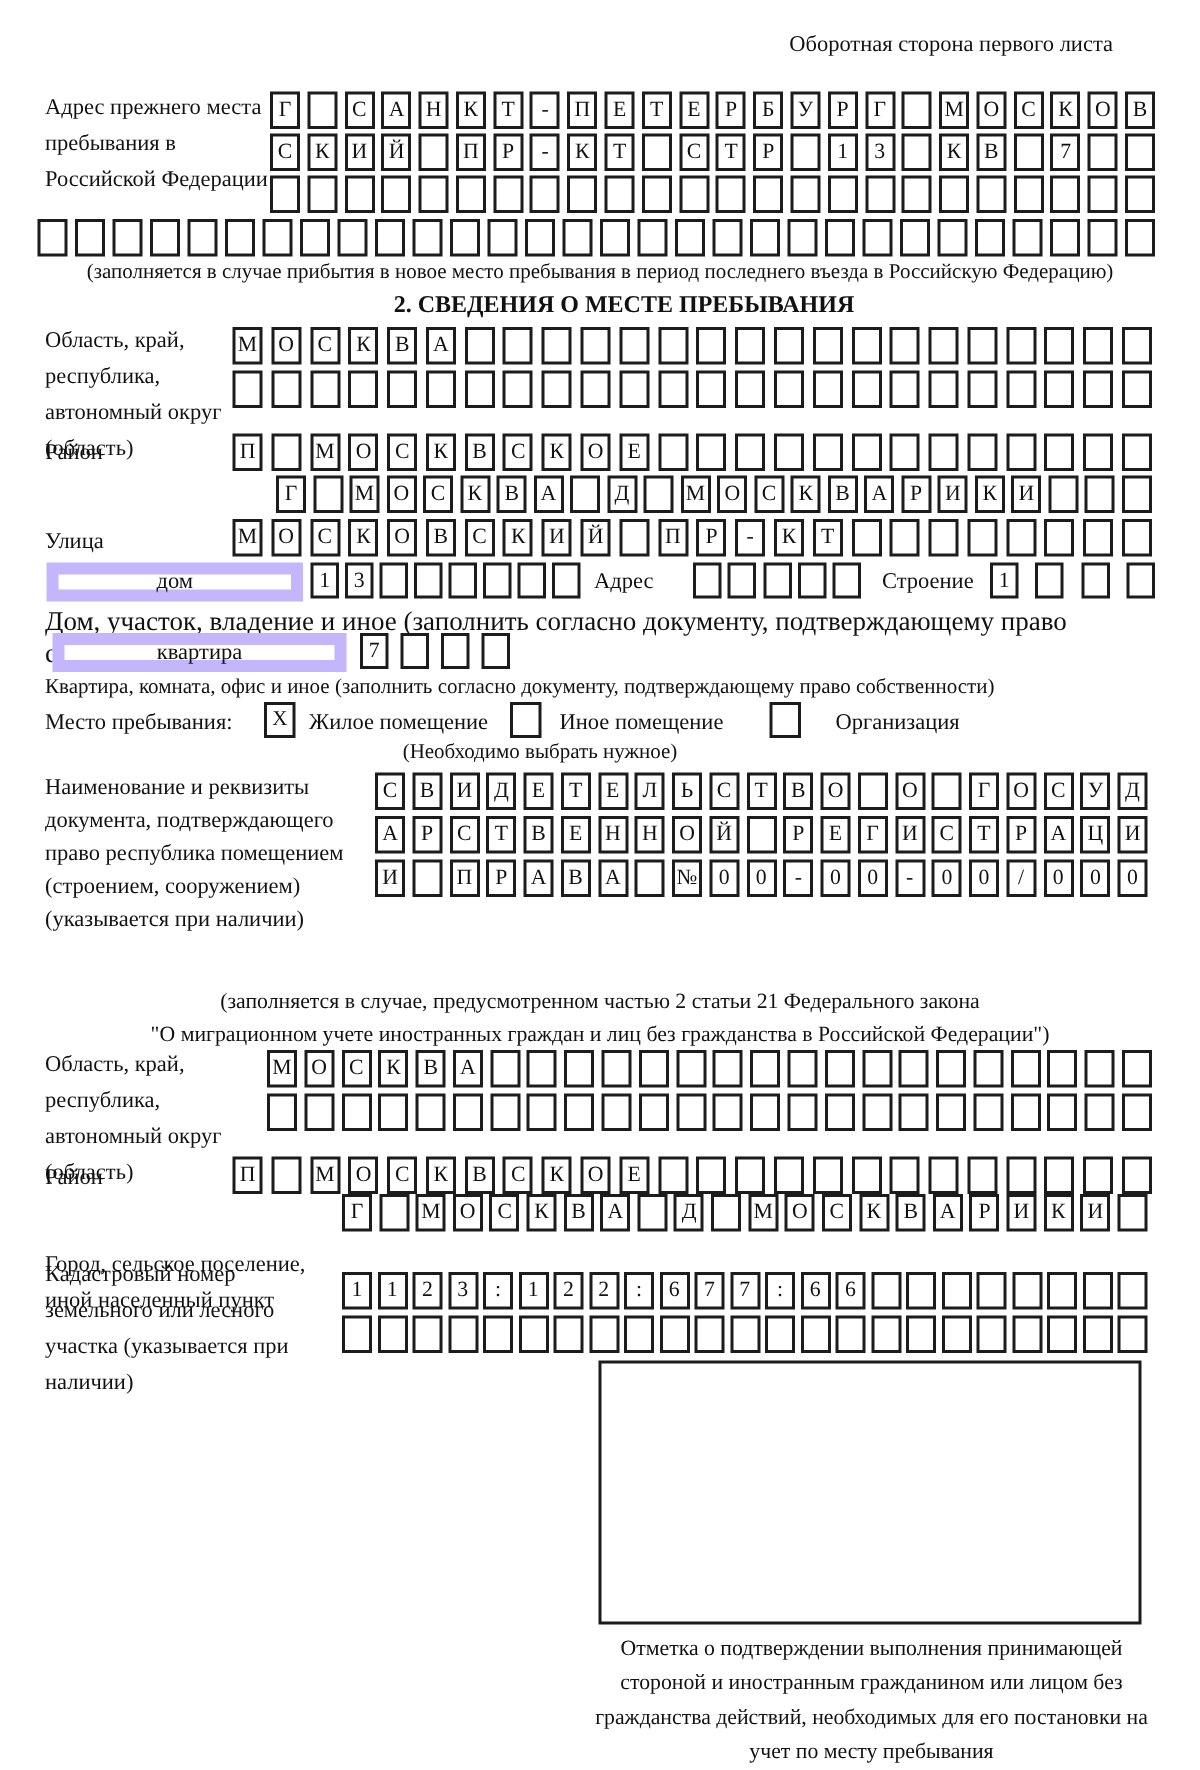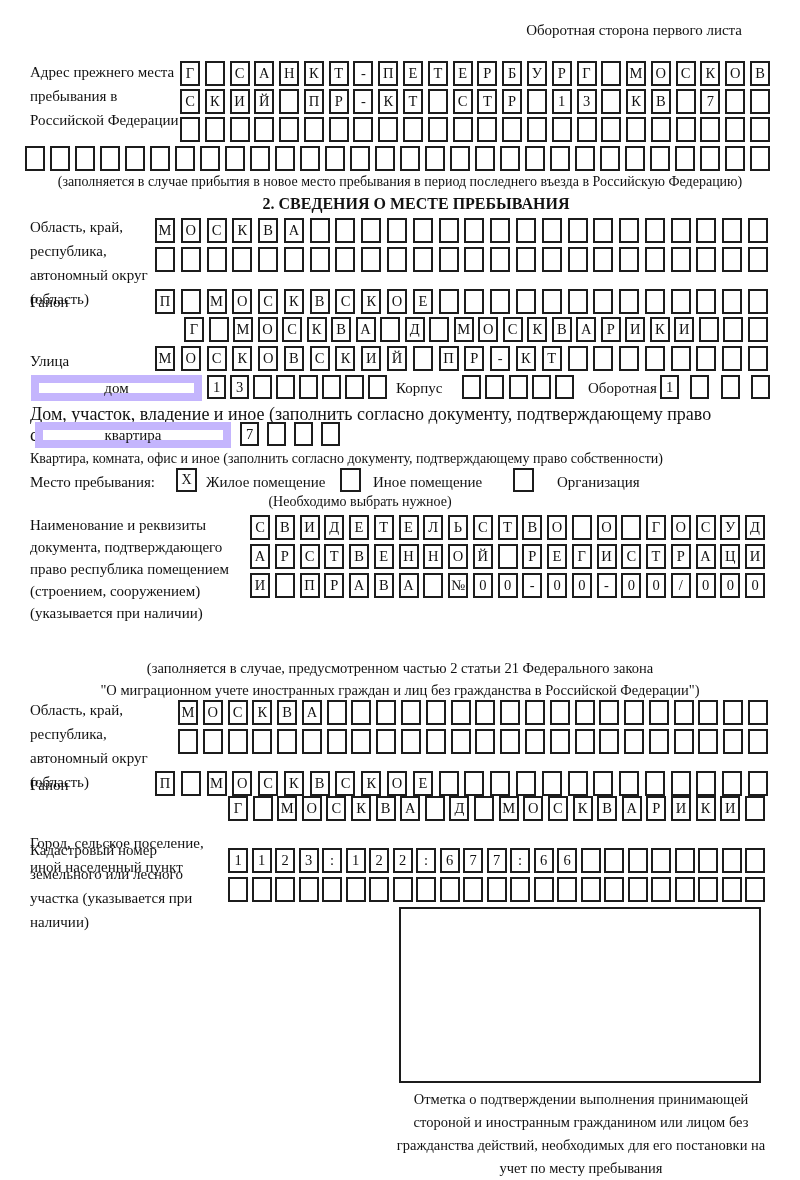--- a/index.html
+++ b/index.html
@@ -293,29 +293,29 @@
   <div class="cellrow" style="left:207px;top:375px;width:180px;">
       <span class="cell sm">1</span>
       <span class="cell sm">3</span>
       <span class="cell sm"></span>
       <span class="cell sm"></span>
       <span class="cell sm"></span>
       <span class="cell sm"></span>
       <span class="cell sm"></span>
       <span class="cell sm"></span>
     </div>
-  <div class="abs lbl" style="left:396px;top:376px;">Корпус</div>
+  <div class="abs lbl" style="left:396px;top:376px;">Адрес</div>
   <div class="cellrow" style="left:462px;top:375px;width:112px;">
       <span class="cell sm"></span>
       <span class="cell sm"></span>
       <span class="cell sm"></span>
       <span class="cell sm"></span>
       <span class="cell sm"></span>
     </div>
-  <div class="abs lbl" style="left:588px;top:376px;">Оборотная</div>
+  <div class="abs lbl" style="left:588px;top:376px;">Строение</div>
   <div class="cellrow" style="left:660px;top:375px;width:110px;">
       <span class="cell sm">1</span>
       <span class="cell sm"></span>
       <span class="cell sm"></span>
       <span class="cell sm"></span>
     </div>
   <div class="abs" style="left:30px;top:404px;font-size:18px;">Дом, участок, владение и иное (заполнить согласно документу, подтверждающему право собственности)</div>
 
   <div class="abs bigbox" style="left:35px;top:422px;width:196px;height:26px;">квартира</div>
   <div class="cellrow" style="left:240px;top:422px;width:100px;">

